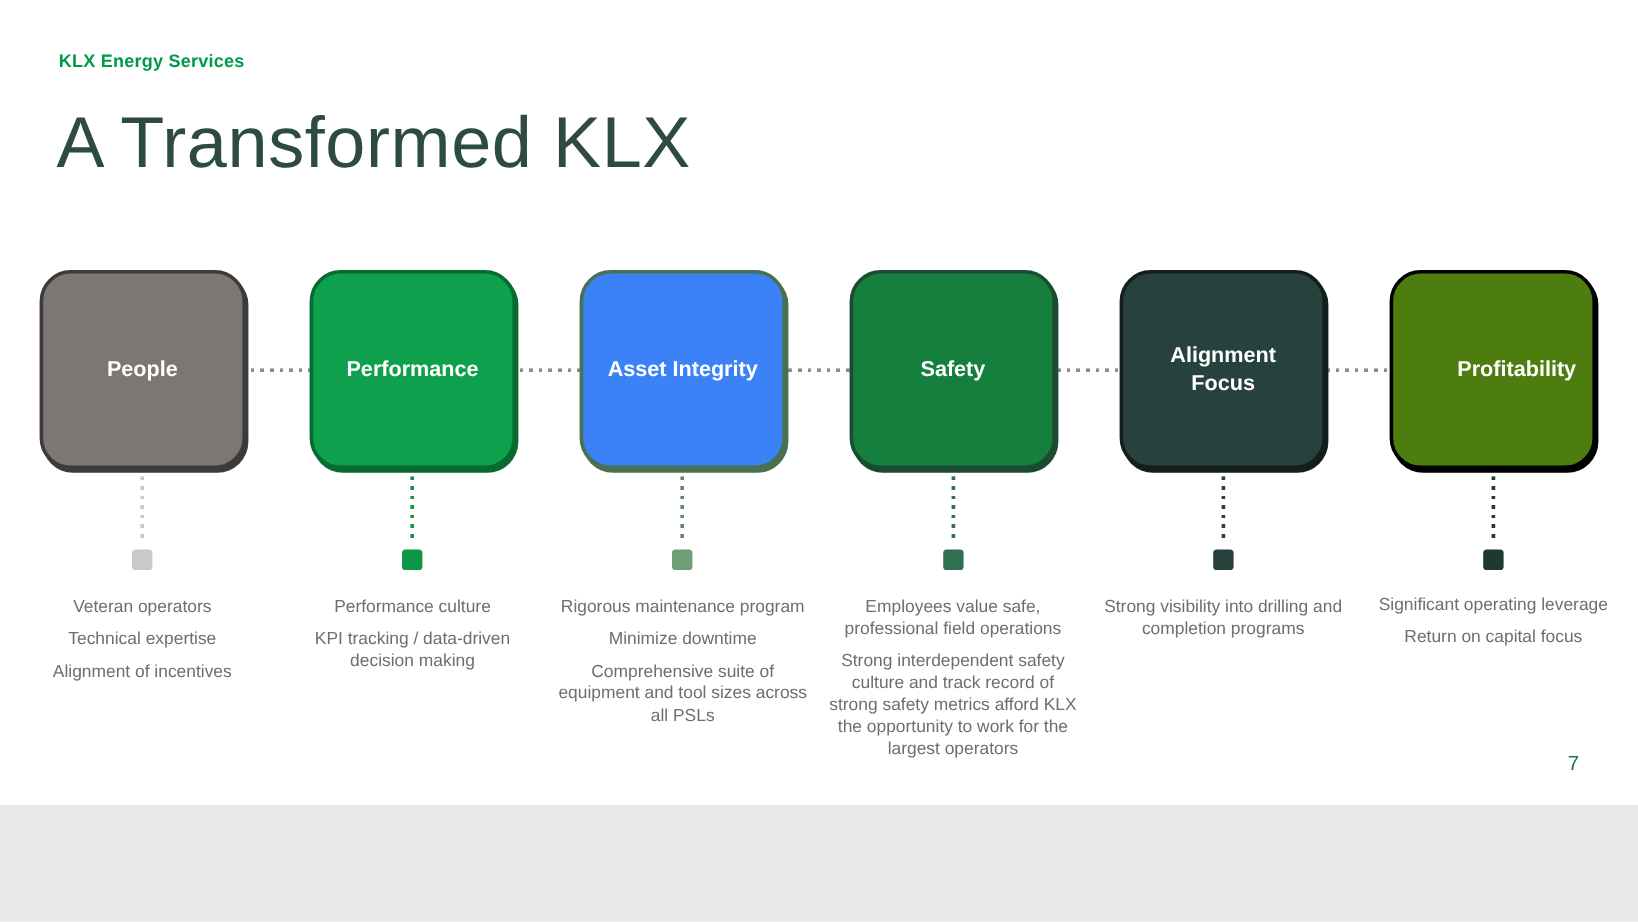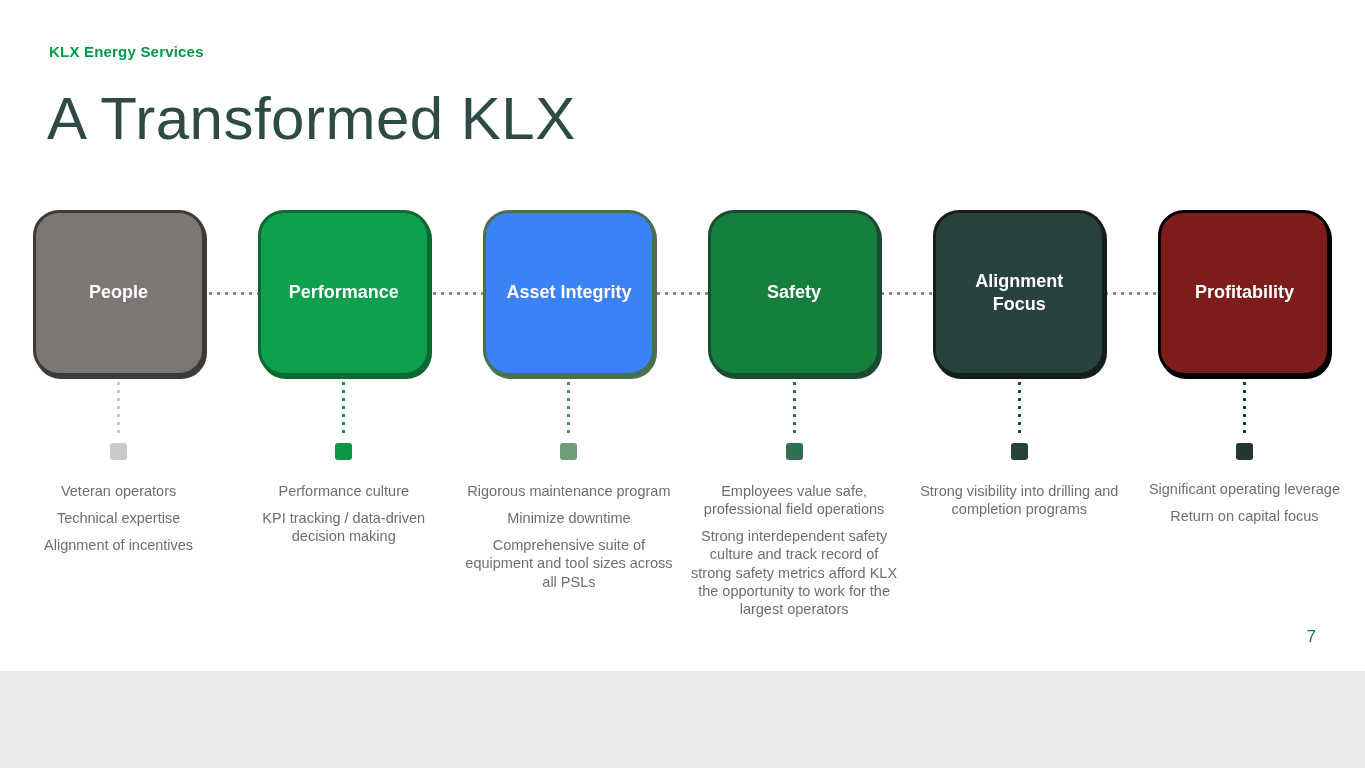--- a/index.html
+++ b/index.html
@@ -15,21 +15,21 @@
     position:absolute; left:49px; top:43px;
     font-size:15px; font-weight:700;
     letter-spacing:0.2px;
   }
   .title {
     position:absolute; left:47px; top:84px;
     font-size:60px; font-weight:500;
     letter-spacing:0.5px;
   }
   .columns {
-    position:absolute; left:6px; right:8px; top:210px;
+    position:absolute; left:6px; right:8px; top:225px;
     display:flex;
   }
   .connector {
     position:absolute; top:82px; left:115px; right:115px;
     height:3px; z-index:0;
   }
   .column {
     flex:1 1 0; position:relative; z-index:1;
     display:flex; flex-direction:column; align-items:center;
   }
@@ -121,21 +121,21 @@
         <div class="box" style="background: rgb(39, 65, 61); border-color: rgb(20, 31, 28); box-shadow: rgb(20, 31, 28) 2px 3px 0px;">
           <div class="box-label">Alignment Focus</div>
         </div>
         <div class="vline" style="background-image: repeating-linear-gradient(rgb(39, 65, 61) 0px, rgb(39, 65, 61) 3px, transparent 3px, transparent 8px);"></div>
         <div class="square" style="background: rgb(39, 65, 61);"></div>
         <div class="bullets" style="color: rgb(110, 110, 110);">
           <p class="bullet">Strong visibility into drilling and completion programs</p>
         </div>
       </div>
       <div class="column">
-        <div class="box" style="background: #7f1d1d; border-color: rgb(0, 0, 0); box-shadow: rgb(0, 0, 0) 2px 3px 0px;">
+        <div class="box" style="background: #4d7c0f; border-color: rgb(0, 0, 0); box-shadow: rgb(0, 0, 0) 2px 3px 0px; justify-content: flex-end;">
           <div class="box-label">Profitability</div>
         </div>
         <div class="vline" style="background-image: repeating-linear-gradient(rgb(32, 55, 51) 0px, rgb(32, 55, 51) 3px, transparent 3px, transparent 8px);"></div>
         <div class="square" style="background: rgb(32, 55, 51);"></div>
         <div class="bullets" style="color: rgb(110, 110, 110); margin-top: 20px;">
           <p class="bullet">Significant operating leverage</p>
           <p class="bullet">Return on capital focus</p>
         </div>
       </div>
     </div>

